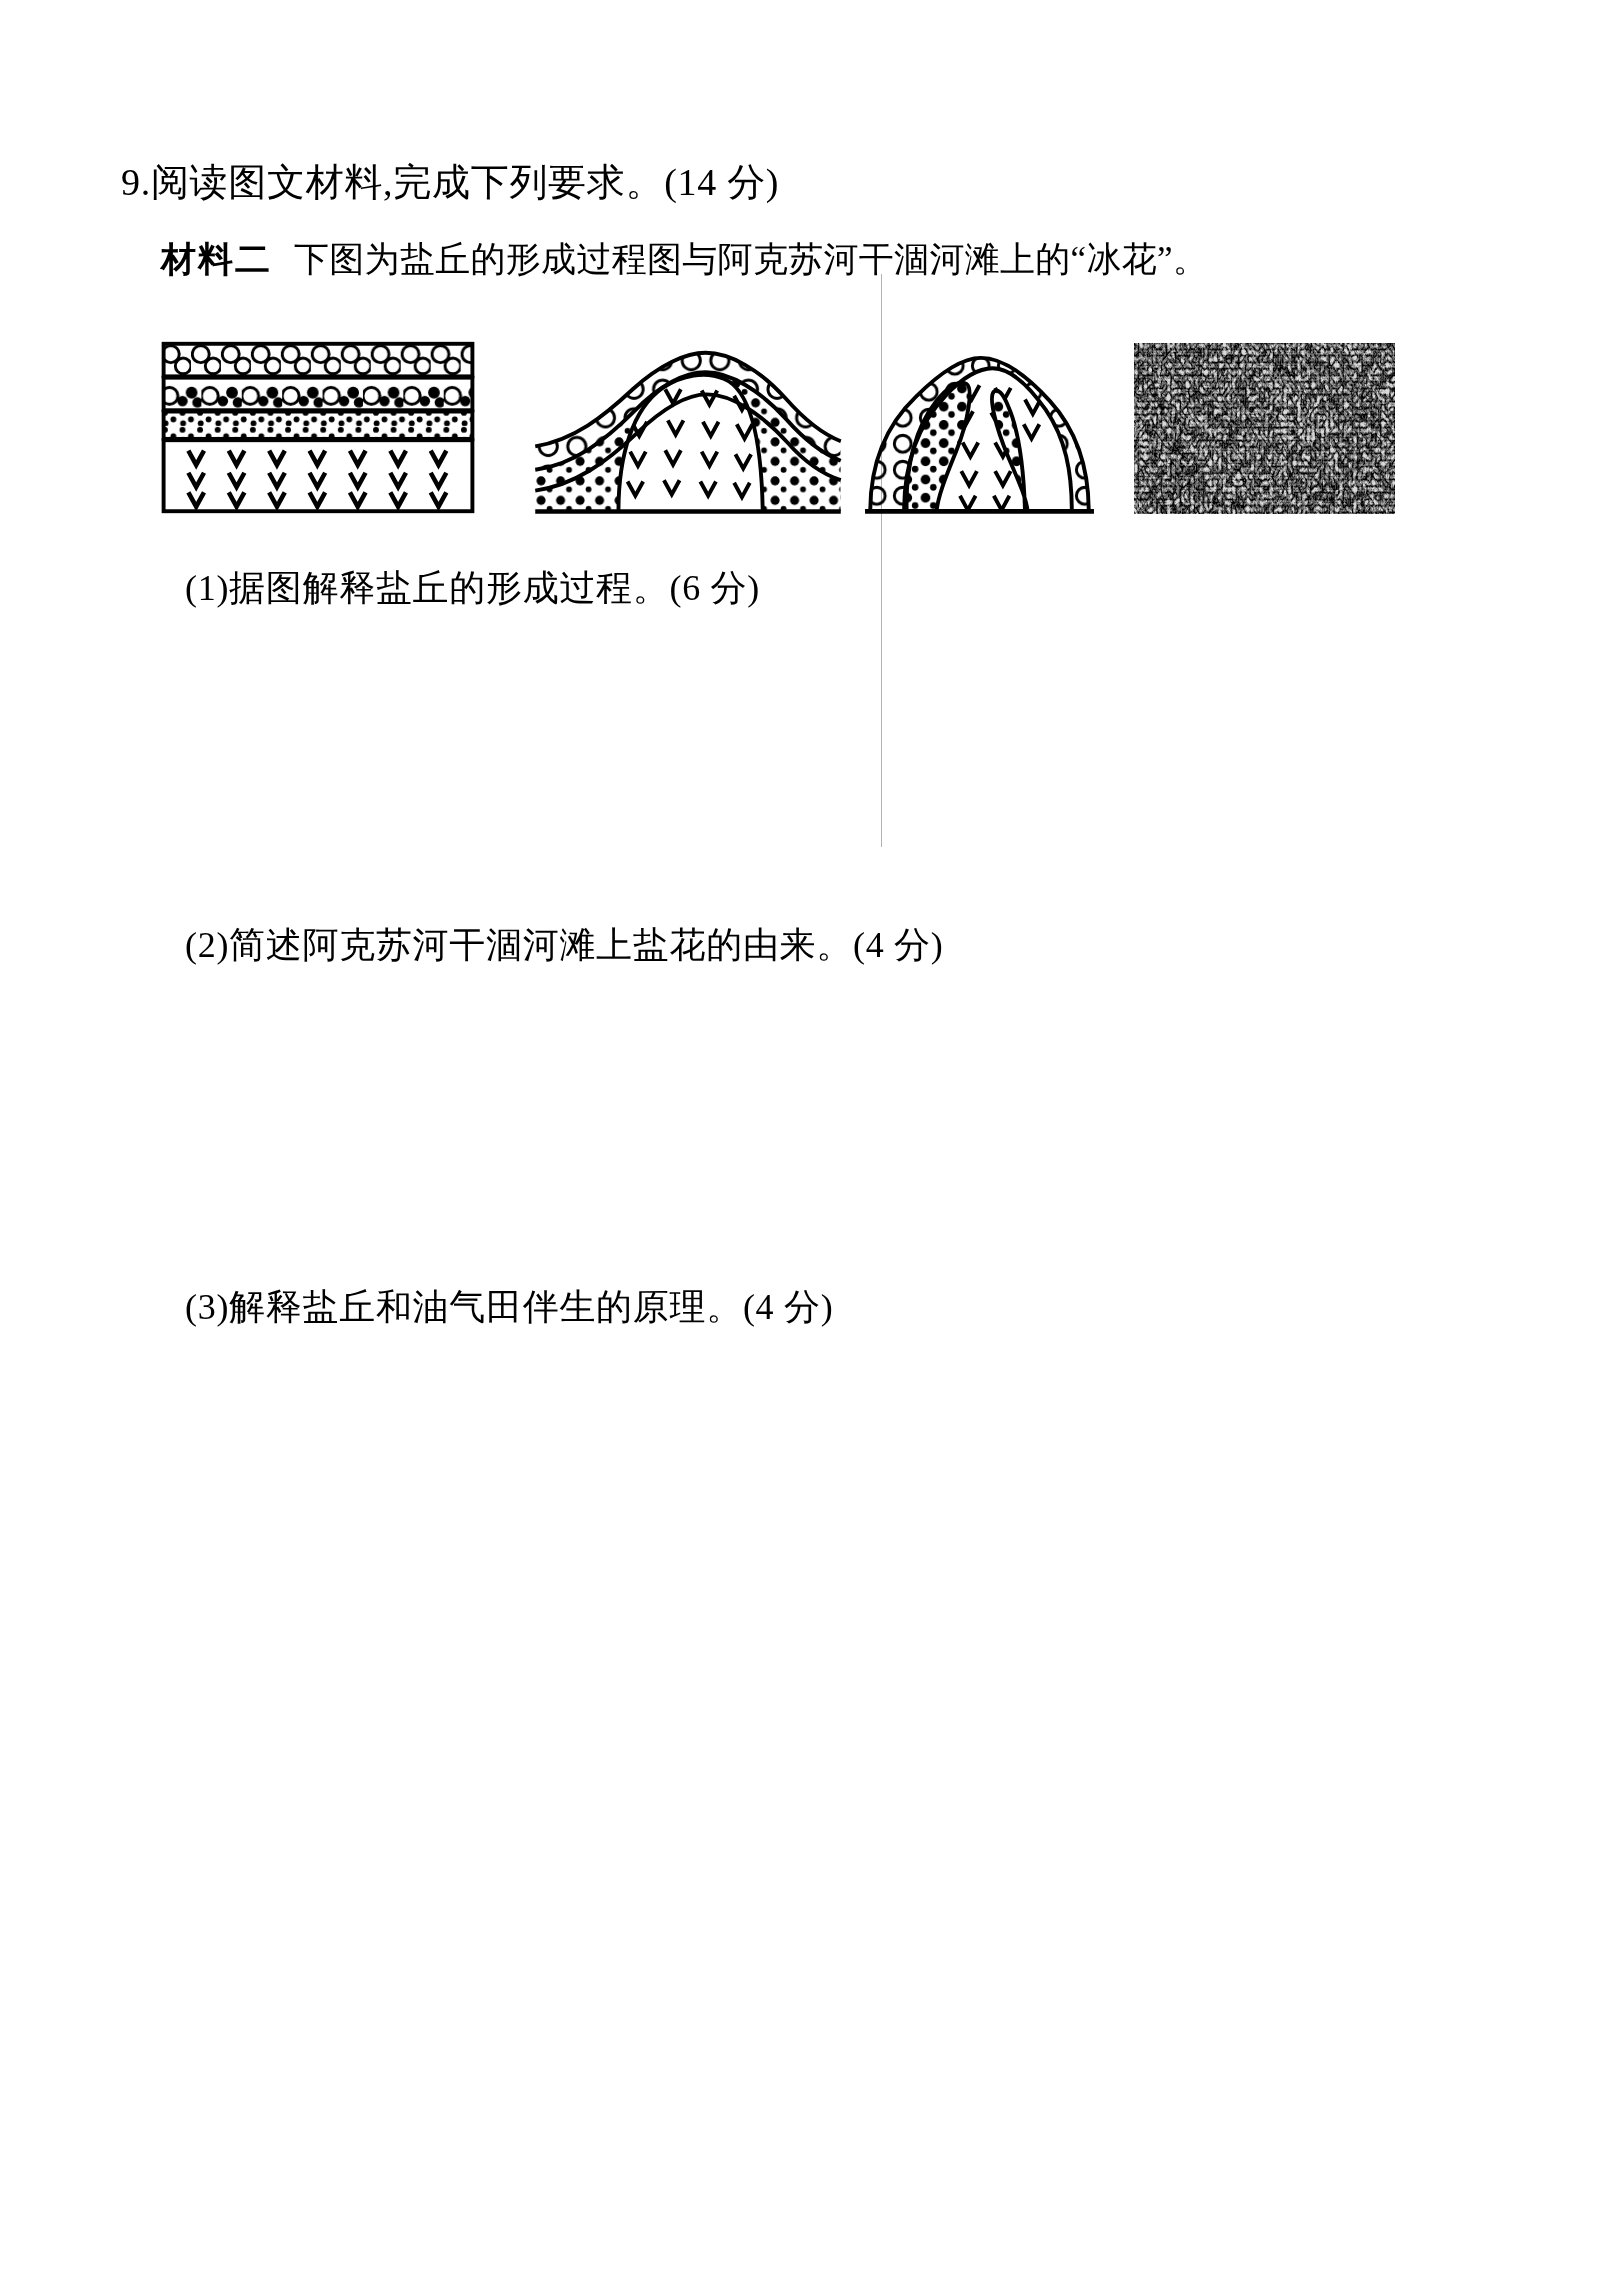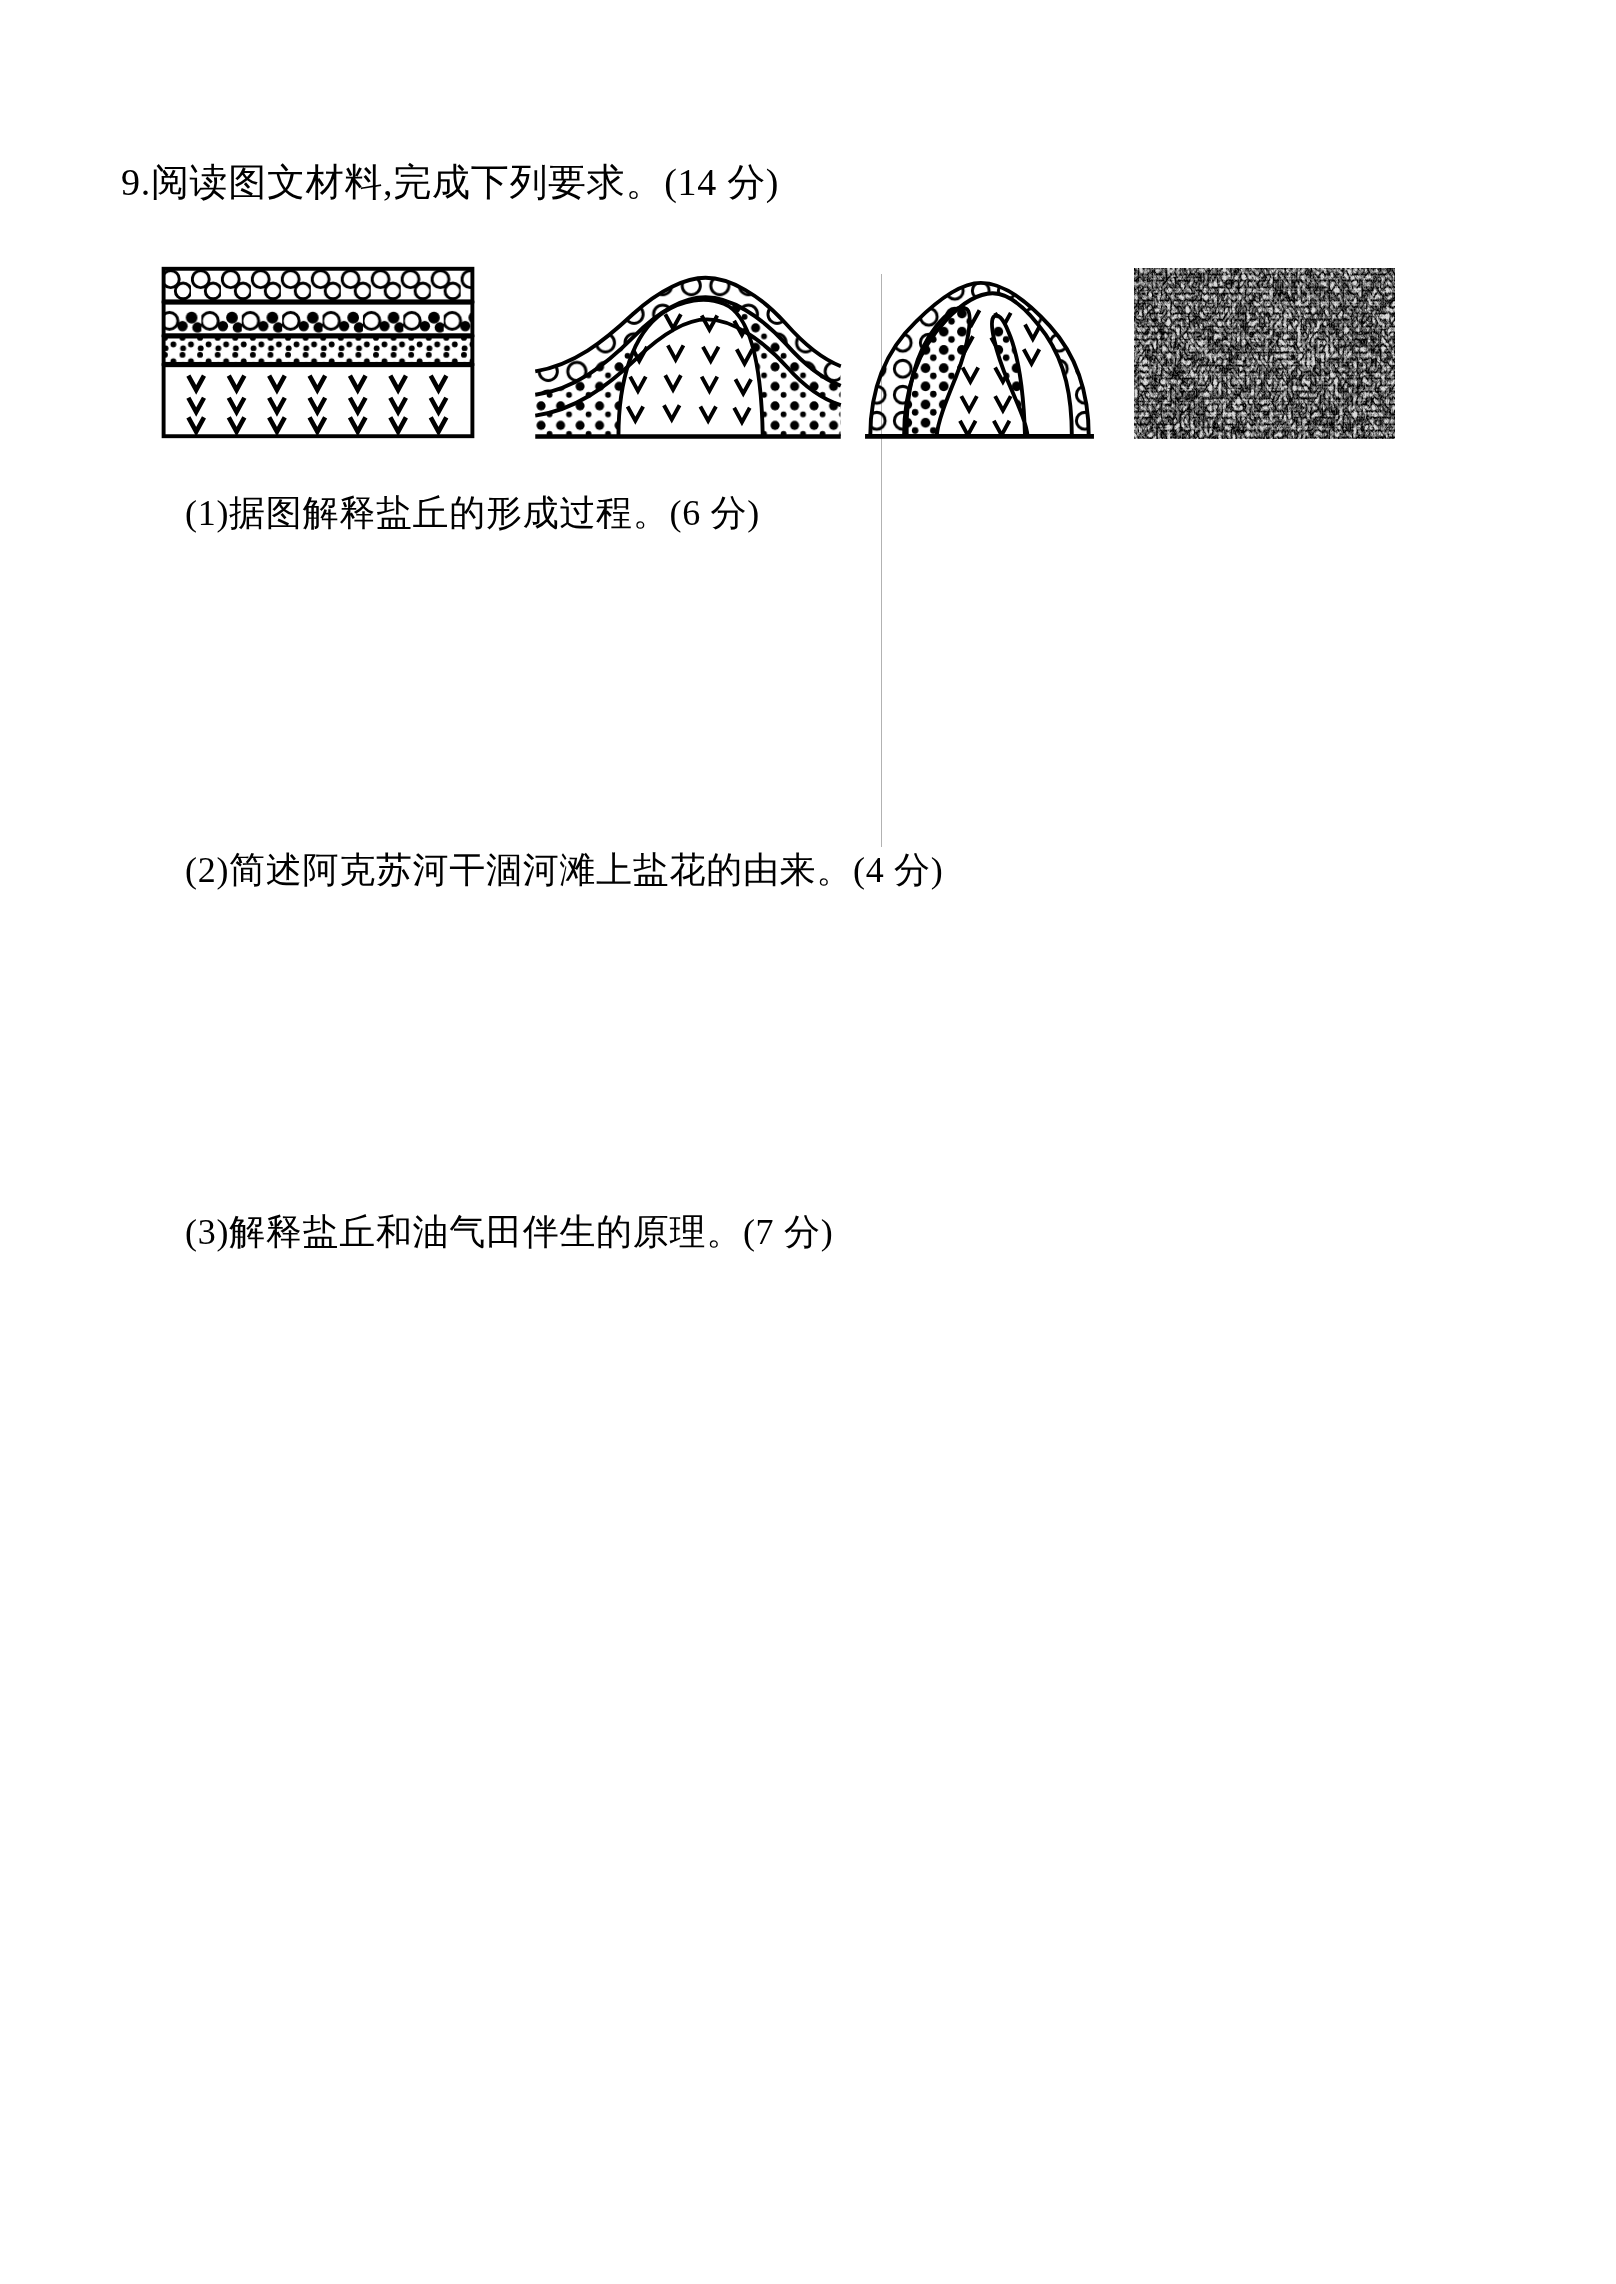--- a/index.html
+++ b/index.html
@@ -98,20 +98,21 @@
 
 <div id="page">
 
   <div class="scan-seam"></div>
 
   <div class="content">
 
     <div class="stem"><span>9.</span><span>阅读图文材料,完成下列要求。(14 分)</span></div>
 
 
+    <div class="material m2"><span class="mat-label">材料二</span><span>下图为盐丘的形成过程图与阿克苏河干涸河滩上的“冰花”。</span></div>
 
     <div class="figure-row">
 
       <div class="panel panel-a">
         <svg width="314" height="173" viewBox="0 0 482 265">
           <defs>
             <pattern id="pA-circles" x="0" y="0" width="46" height="58" patternUnits="userSpaceOnUse">
               <circle cx="15" cy="20" r="13" fill="none" stroke="#000" stroke-width="4.5"></circle>
               <circle cx="34" cy="38" r="12" fill="none" stroke="#000" stroke-width="4.5"></circle>
             </pattern>
@@ -349,17 +350,17 @@
           <rect x="0" y="0" width="400" height="262" fill="#111111"></rect>
           <rect x="0" y="0" width="400" height="262" fill="#1a1a1a" filter="url(#crystalNoise)"></rect>
           <rect x="0" y="0" width="400" height="262" filter="url(#crystalNoise2)" opacity="0.85"></rect>
         </svg>
       </div>
 
     </div>
 
     <div class="subq q1">(1)据图解释盐丘的形成过程。(6 分)</div>
     <div class="subq q2">(2)简述阿克苏河干涸河滩上盐花的由来。(4 分)</div>
-    <div class="subq q3">(3)解释盐丘和油气田伴生的原理。(7 分)</div>
+    <div class="subq q3">(3)解释盐丘和油气田伴生的原理。(4 分)</div>
 
   </div>
 </div>
 
 
 </body></html>

